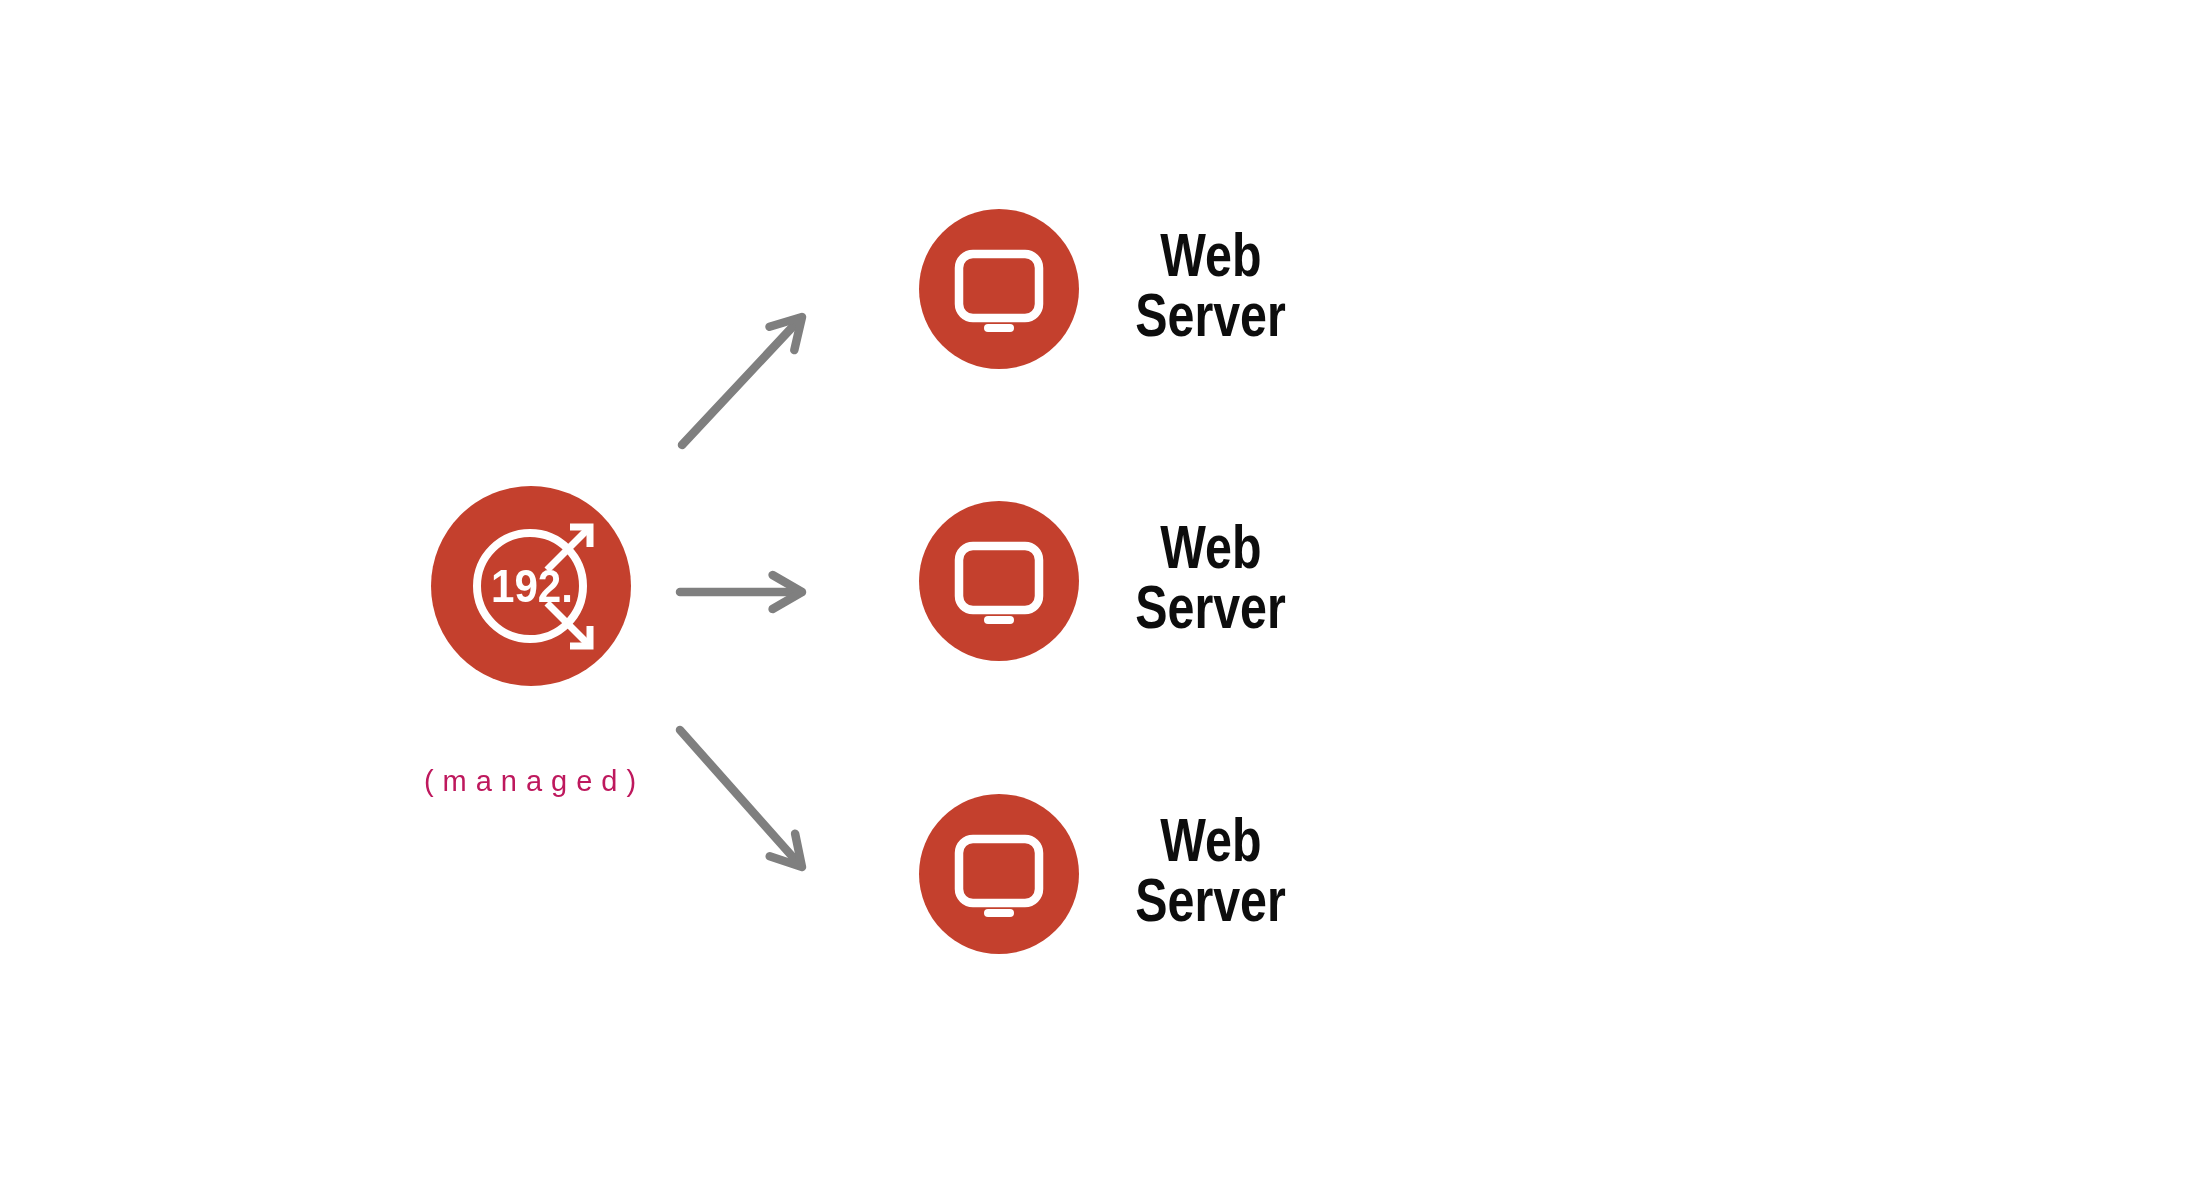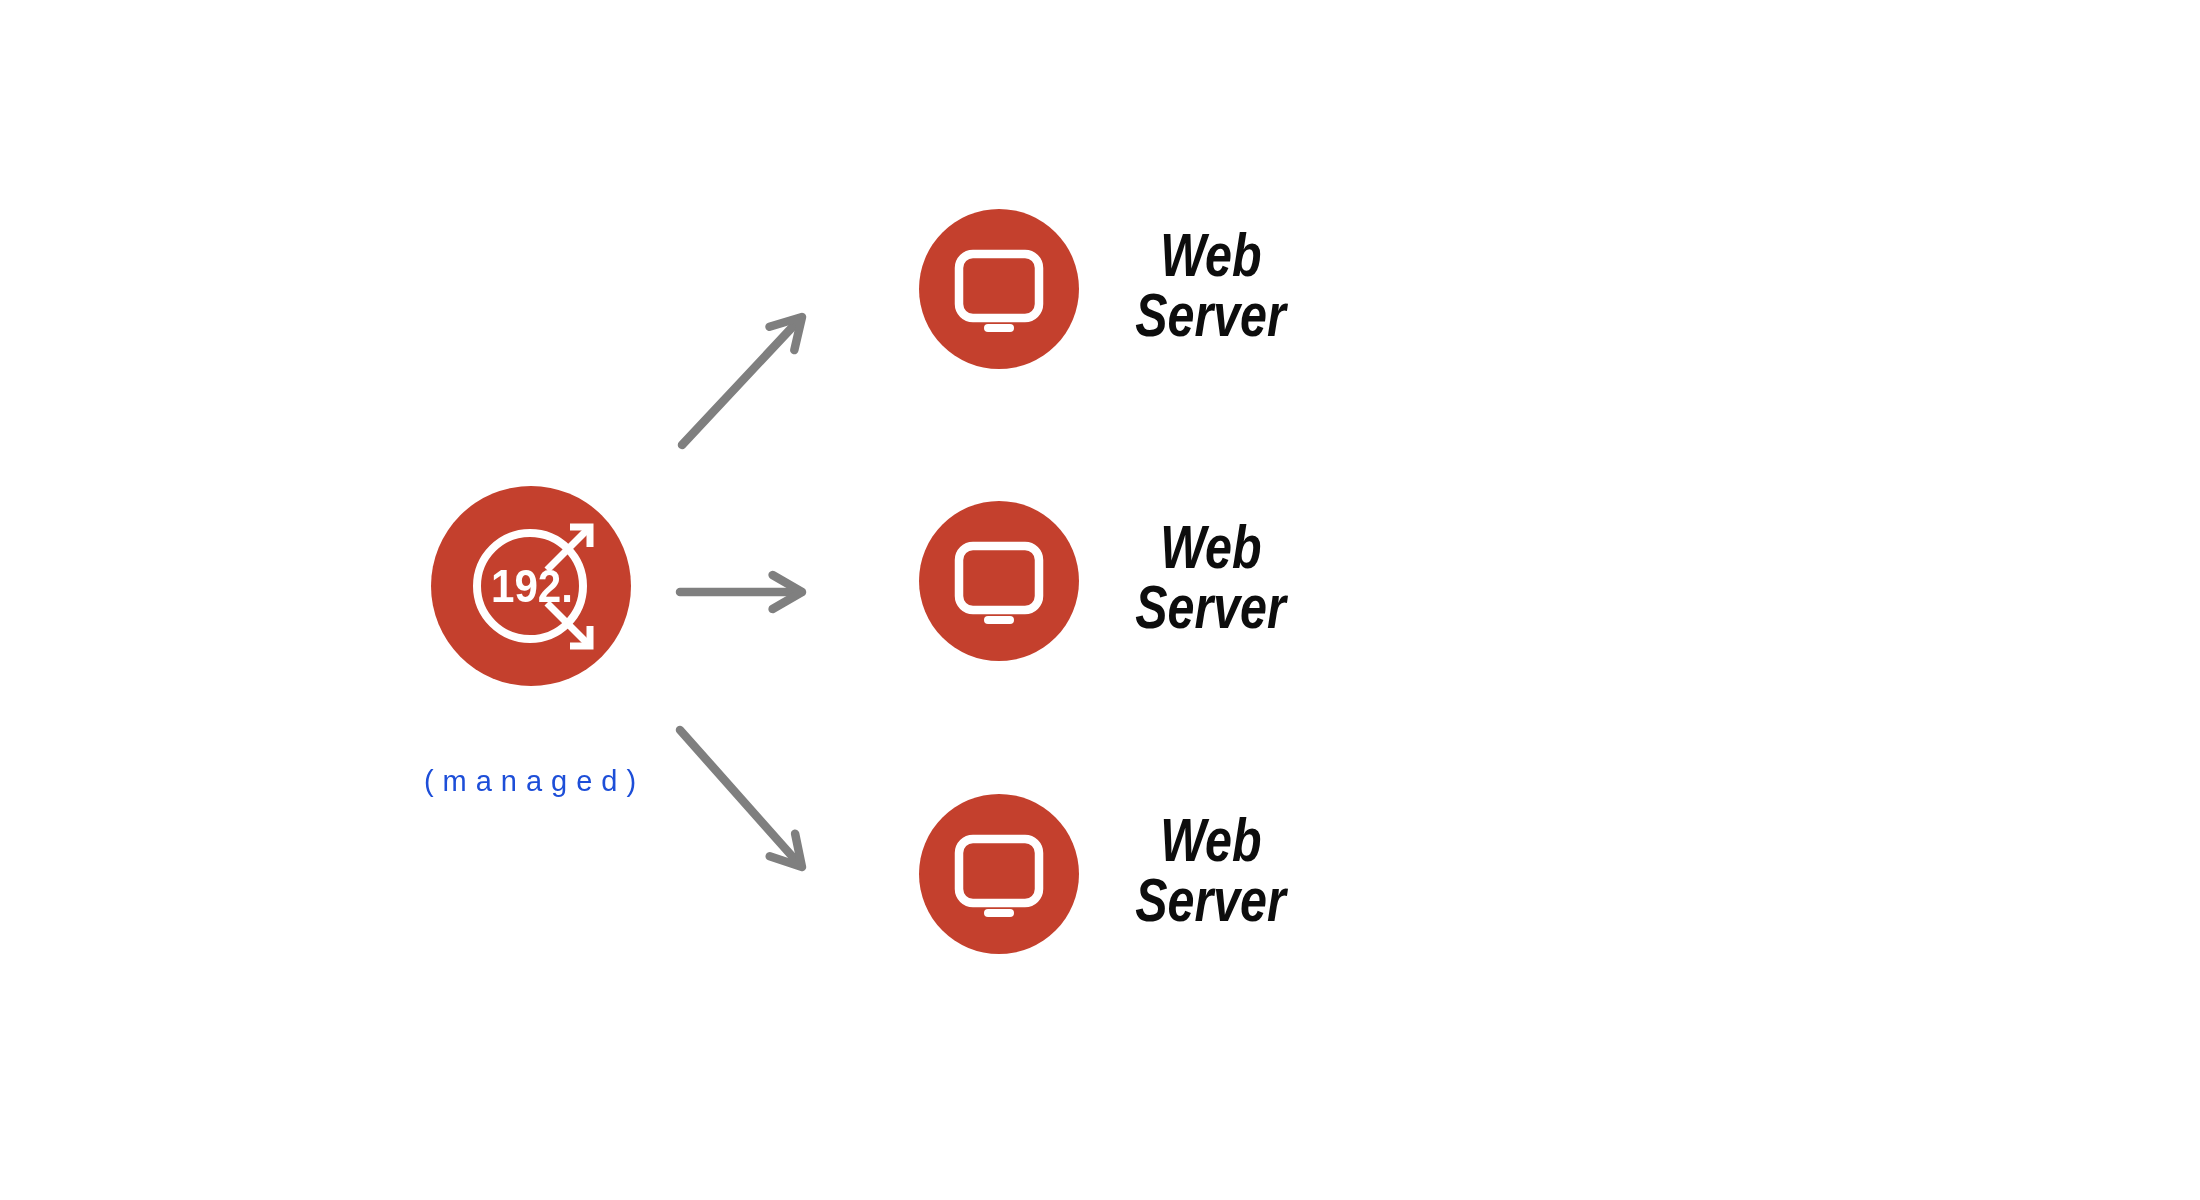--- a/index.html
+++ b/index.html
@@ -18,32 +18,31 @@
   .abs { position: absolute; }
   .node-label {
     position: absolute;
     width: 300px;
     text-align: center;
     color: #0d0d0d;
     font-weight: 700;
     font-size: 62px;
     line-height: 60px;
     white-space: nowrap;
-    font-style: italic;
   }
   .condensed {
     display: inline-block;
     transform: scaleX(0.78);
     transform-origin: 50% 50%;
   }
   .sub-label {
     position: absolute;
     width: 300px;
     text-align: center;
-    color: #1d4ed8;
+    color: #be185d;
     font-weight: 400;
     font-size: 29px;
     line-height: 34px;
     letter-spacing: 9px;
     padding-left: 9px;
     box-sizing: border-box;
     white-space: nowrap;
   }
   svg { display: block; }
 </style>

